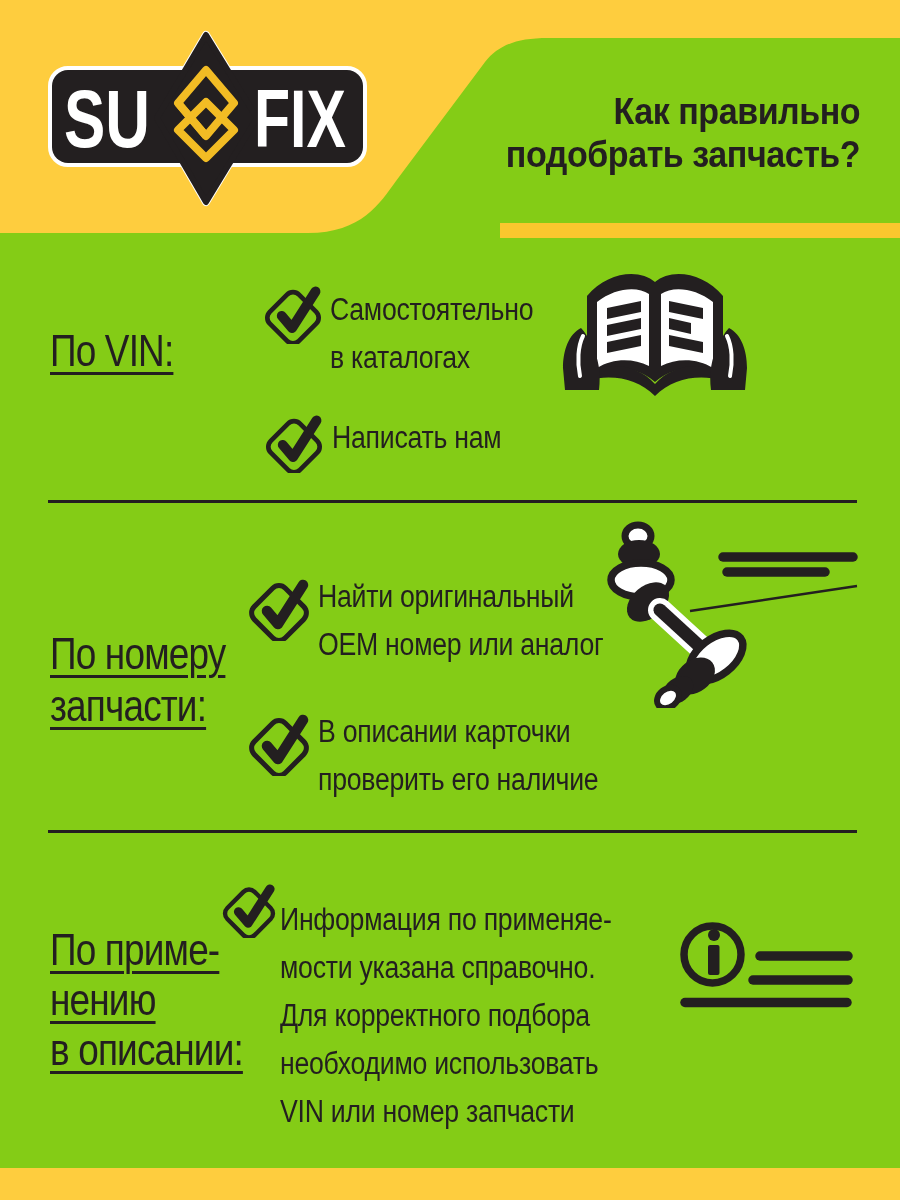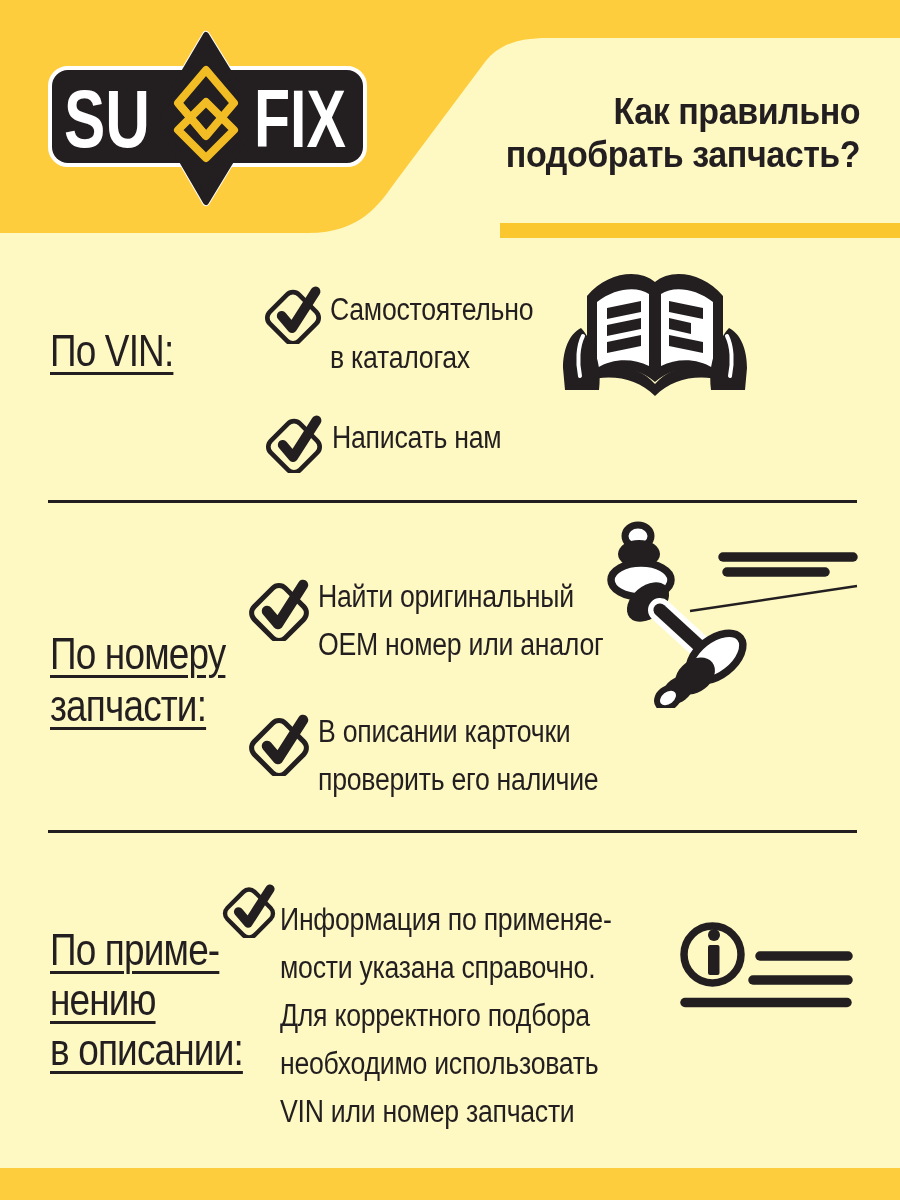--- a/index.html
+++ b/index.html
@@ -1,17 +1,17 @@
 <!DOCTYPE html>
 <html><head>
 <meta charset="utf-8">
 <style>
   html,body{margin:0;padding:0;background:#ffffff;}
   .canvas{
-    position:relative;width:900px;height:1200px;background:#fef9c3;overflow:hidden;
+    position:relative;width:900px;height:1200px;background:#84cc16;overflow:hidden;
     font-family:"Liberation Sans","DejaVu Sans",sans-serif;color:#231f20;
   }
   .abs{position:absolute;}
 
   
   .header-svg{left:0;top:0;}
   .page-title{
     right:40px;top:90px;text-align:right;font-weight:bold;
     font-size:37px;line-height:43px;letter-spacing:-0.5px;
     transform:scaleX(0.92);transform-origin:right top;white-space:nowrap;

